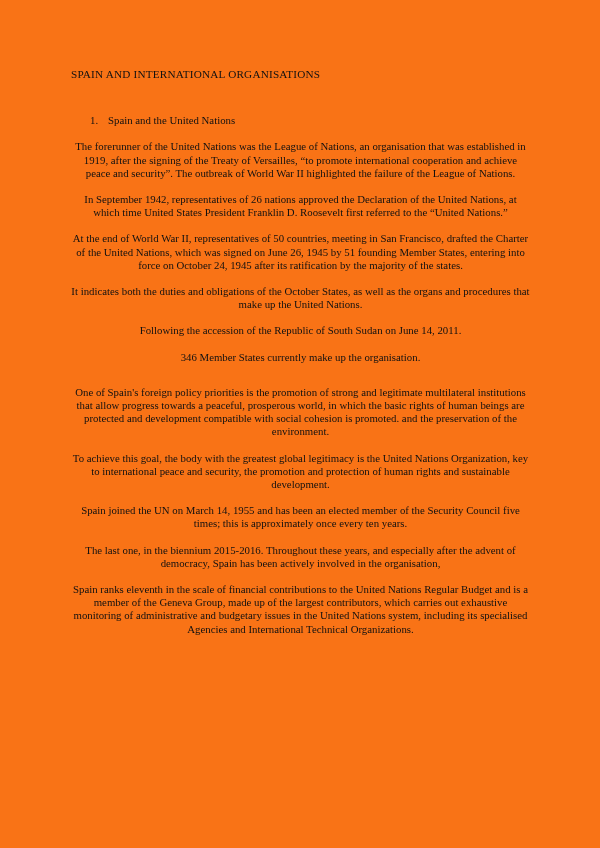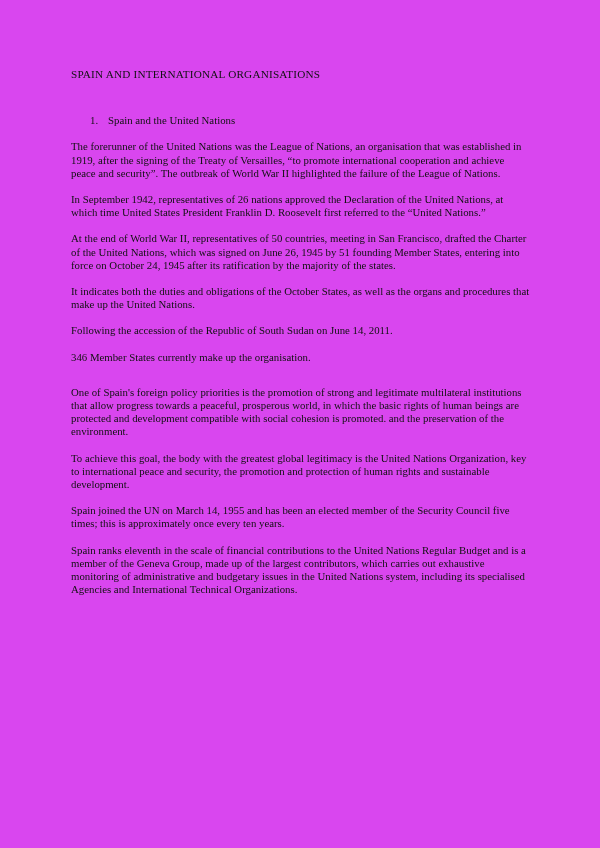--- a/index.html
+++ b/index.html
@@ -5,21 +5,21 @@
   html, body {
     margin: 0;
     padding: 0;
     background: #ffffff;
   }
   .doc-page {
     position: relative;
     width: 600px;
     height: 848px;
     margin: 0 auto;
-    background: #d946ef;
+    background: #f97316;
     box-sizing: border-box;
     padding: 68px 70px 40px 71px;
     font-family: "Liberation Serif", "DejaVu Serif", serif;
     font-size: 10.8px;
     line-height: 13.2px;
     color: #111111;
     overflow: hidden;
   }
   .doc-title {
     font-size: 11.2px;
@@ -30,21 +30,21 @@
   .list-heading {
     margin: 0 0 13px 0;
     padding-left: 19px;
   }
   .list-marker {
     display: inline-block;
     width: 18px;
   }
   .doc-page p {
     margin: 0 0 13px 0;
-    text-align: left;
+    text-align: center;
   }
   .doc-page p.extra-gap {
     margin-top: 22px;
   }
 </style>
 </head>
 <body>
 
 <div class="doc-page">
 
@@ -65,16 +65,17 @@
   <p>Following the accession of the Republic of South Sudan on June 14, 2011.</p>
 
   <p>346 Member States currently make up the organisation.</p>
 
   <p class="extra-gap">One of Spain's foreign policy priorities is the promotion of strong and legitimate multilateral institutions that allow progress towards a peaceful, prosperous world, in which the basic rights of human beings are protected and development compatible with social cohesion is promoted. and the preservation of the environment.</p>
 
   <p>To achieve this goal, the body with the greatest global legitimacy is the United Nations Organization, key to international peace and security, the promotion and protection of human rights and sustainable development.</p>
 
   <p>Spain joined the UN on March 14, 1955 and has been an elected member of the Security Council five times; this is approximately once every ten years.</p>
 
+  <p>The last one, in the biennium 2015-2016. Throughout these years, and especially after the advent of democracy, Spain has been actively involved in the organisation,</p>
 
   <p>Spain ranks eleventh in the scale of financial contributions to the United Nations Regular Budget and is a member of the Geneva Group, made up of the largest contributors, which carries out exhaustive monitoring of administrative and budgetary issues in the United Nations system, including its specialised Agencies and International Technical Organizations.</p>
 
 </div>
 
 </body></html>

